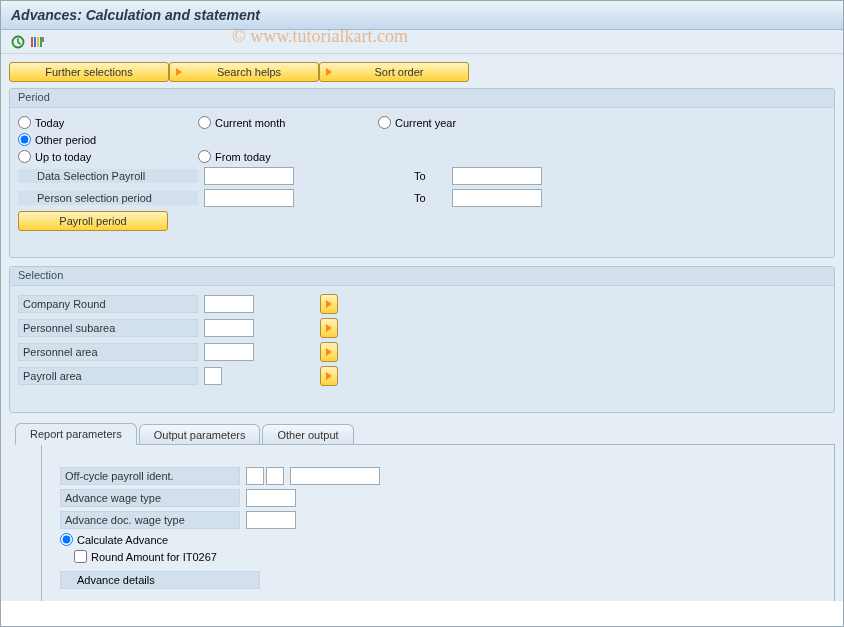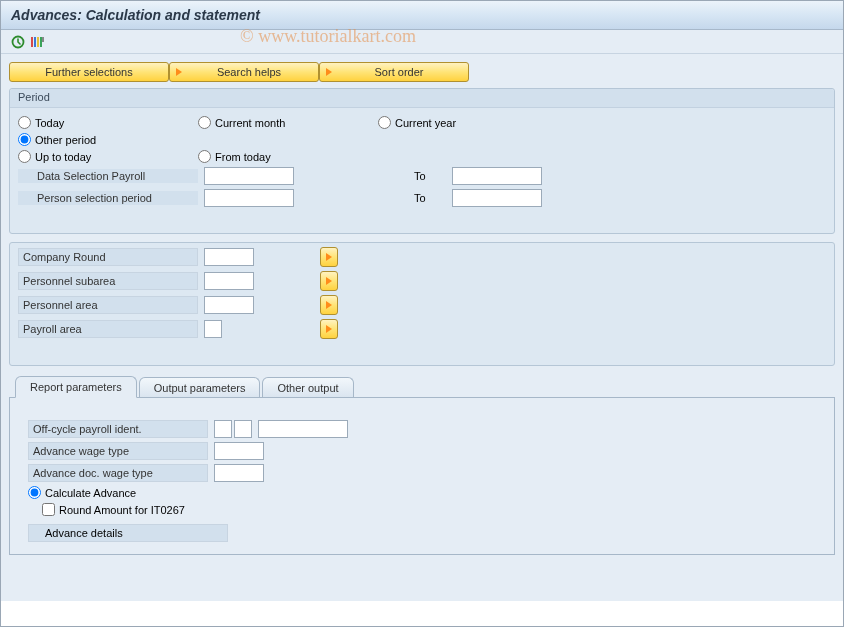--- a/index.html
+++ b/index.html
@@ -165,25 +165,26 @@
       border-bottom: 1px solid #e5edf5;
       position:relative;
       z-index:2;
     }
     .tab-panel {
       border:1px solid #a6b7c8;
       background:#e5edf5;
       padding: 20px 10px 10px 10px;
       margin-top:-1px;
       position:relative;
+      margin-left:32px;
     }
     .watermark {
       position:absolute;
       top: 26px;
-      left: 240px;
+      left: 232px;
       font-size: 18px;
       color: rgba(230,140,70,0.55);
       pointer-events:none;
       font-family: Georgia, serif;
     }
     .section-subhead {
       background:#d2e0ed;
       border:1px solid #c7d4e1;
       padding:2px 16px;
       margin-top:4px;
@@ -270,23 +271,27 @@
       <span class="to-lbl">To</span>
       <input class="input mid" value="" style="">
     </div>
     <div class="form-row">
       <div class="form-label">Person selection period</div>
       <input class="input mid" value="" style="">
       <span style="width:100px"></span>
       <span class="to-lbl">To</span>
       <input class="input mid" value="" style="">
     </div>
+    <div class="form-row">
+      <button class="btn" style="min-width:150px;justify-content:center;margin-left:0;">Payroll period</button>
+    </div>
   </div>
 
   <div class="group">
+    <div class="group-title">Selection</div>
 
     <div class="sel-row">
       <div class="sel-label">Company Round</div>
       <input class="input sm" value="" style="">
       <button class="btn small-sq multi-btn">
           <span class="arrow-right"></span>
         </button>
     </div>
     <div class="sel-row">
       <div class="sel-label">Personnel subarea</div>

